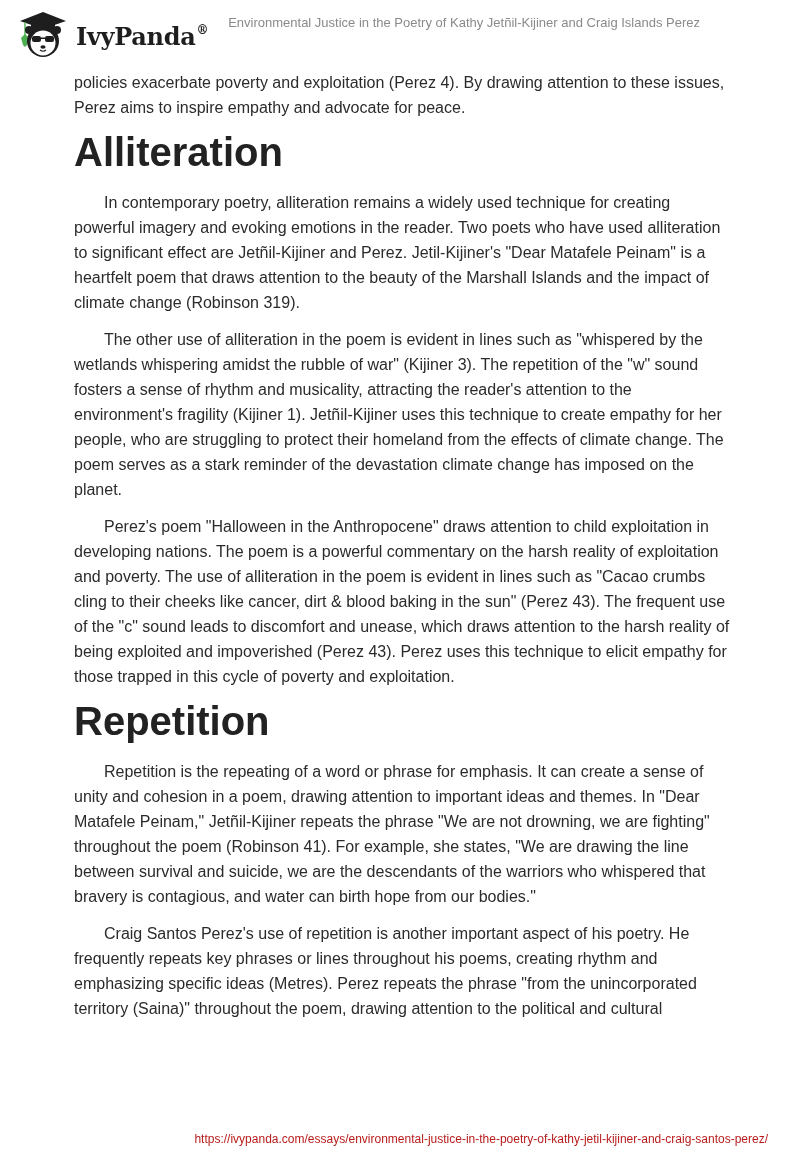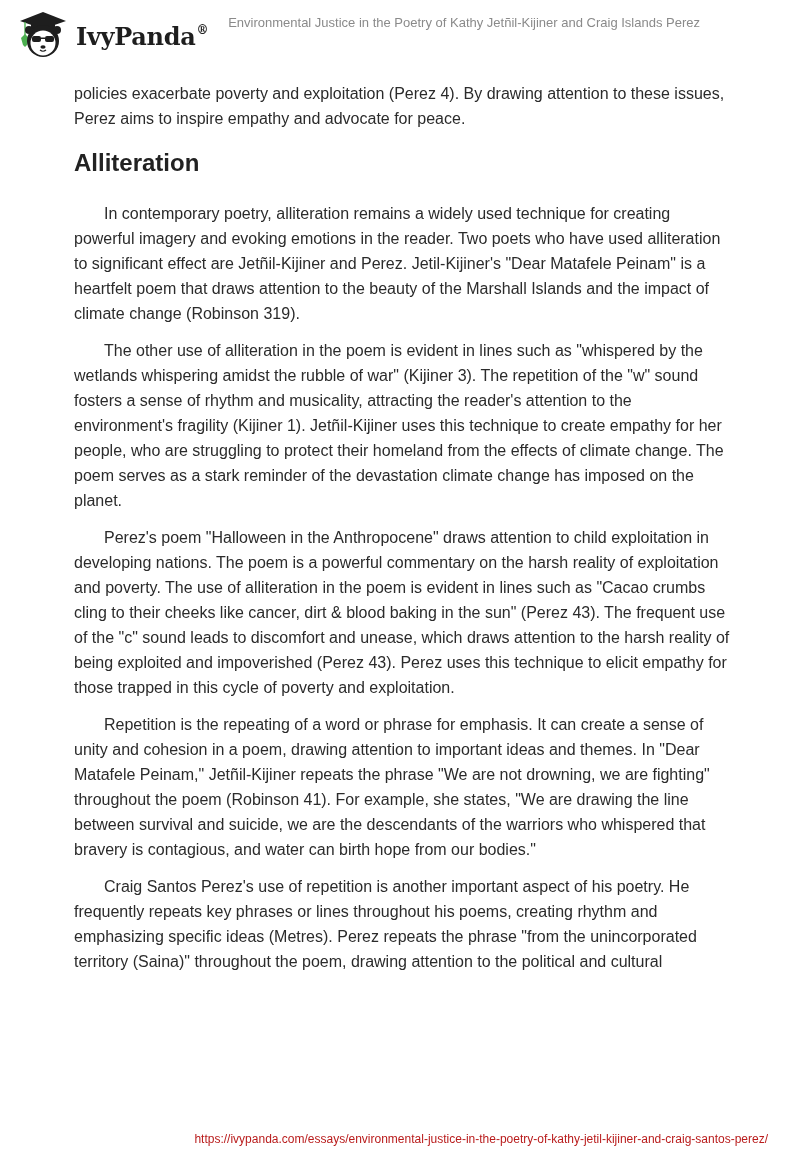--- a/index.html
+++ b/index.html
@@ -55,34 +55,33 @@
       top: 15px;
       font-size: 13px;
       color: #8a8a8a;
       white-space: nowrap;
     }
     .content {
       position: absolute;
       left: 74px;
       top: 70px;
       width: 660px;
-      margin-top: 11px;
     }
     p {
       margin: 0 0 12px 0;
       font-size: 16px;
       line-height: 25px;
       color: #2b2b2b;
     }
     p.indent {
       text-indent: 30px;
     }
     h2 {
       margin: 14px 0 20px 0;
-      font-size: 24px;
+      font-size: 40px;
       line-height: 36px;
       font-weight: bold;
       color: #222222;
     }
     .footer-url {
       position: absolute;
       right: 32px;
       top: 1132px;
       font-size: 12px;
       color: #b91c1c;
@@ -121,17 +120,18 @@
 </div>
 
 <div class="content">
   <p>policies exacerbate poverty and exploitation (Perez 4). By drawing attention to these issues, Perez aims to inspire empathy and advocate for peace.</p>
 
   <h2>Alliteration</h2>
   <p class="indent">In contemporary poetry, alliteration remains a widely used technique for creating powerful imagery and evoking emotions in the reader. Two poets who have used alliteration to significant effect are Jetñil-Kijiner and Perez. Jetil-Kijiner's "Dear Matafele Peinam" is a heartfelt poem that draws attention to the beauty of the Marshall Islands and the impact of climate change (Robinson 319).</p>
   <p class="indent">The other use of alliteration in the poem is evident in lines such as "whispered by the wetlands whispering amidst the rubble of war" (Kijiner 3). The repetition of the "w" sound fosters a sense of rhythm and musicality, attracting the reader's attention to the environment's fragility (Kijiner 1). Jetñil-Kijiner uses this technique to create empathy for her people, who are struggling to protect their homeland from the effects of climate change. The poem serves as a stark reminder of the devastation climate change has imposed on the planet.</p>
   <p class="indent">Perez's poem "Halloween in the Anthropocene" draws attention to child exploitation in developing nations. The poem is a powerful commentary on the harsh reality of exploitation and poverty. The use of alliteration in the poem is evident in lines such as "Cacao crumbs cling to their cheeks like cancer, dirt &amp; blood baking in the sun" (Perez 43). The frequent use of the "c" sound leads to discomfort and unease, which draws attention to the harsh reality of being exploited and impoverished (Perez 43). Perez uses this technique to elicit empathy for those trapped in this cycle of poverty and exploitation.</p>
 
+  <h2>Repetition</h2>
   <p class="indent">Repetition is the repeating of a word or phrase for emphasis. It can create a sense of unity and cohesion in a poem, drawing attention to important ideas and themes. In "Dear Matafele Peinam," Jetñil-Kijiner repeats the phrase "We are not drowning, we are fighting" throughout the poem (Robinson 41). For example, she states, "We are drawing the line between survival and suicide, we are the descendants of the warriors who whispered that bravery is contagious, and water can birth hope from our bodies."</p>
   <p class="indent">Craig Santos Perez's use of repetition is another important aspect of his poetry. He frequently repeats key phrases or lines throughout his poems, creating rhythm and emphasizing specific ideas (Metres). Perez repeats the phrase "from the unincorporated territory (Saina)" throughout the poem, drawing attention to the political and cultural</p>
 </div>
 
 <div class="footer-url">https://ivypanda.com/essays/environmental-justice-in-the-poetry-of-kathy-jetil-kijiner-and-craig-santos-perez/</div>
 
 </body></html>

